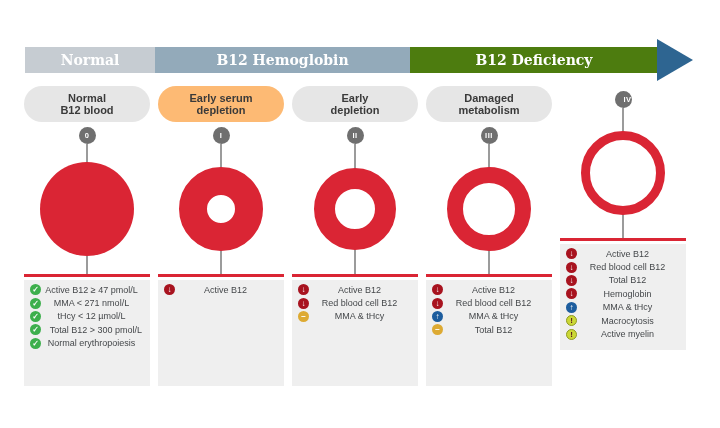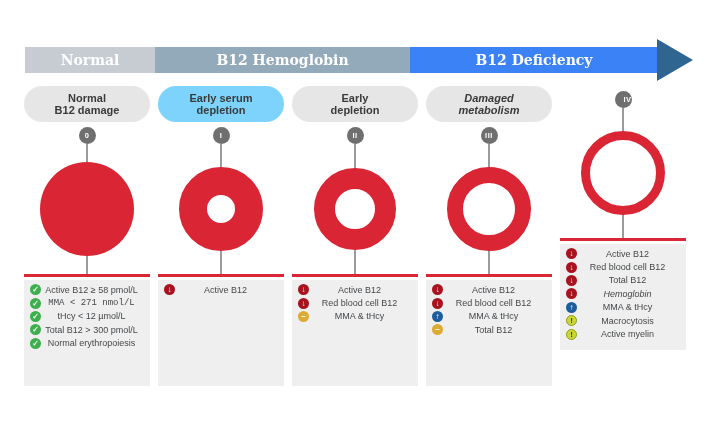--- a/index.html
+++ b/index.html
@@ -36,74 +36,74 @@
 <body>
 
 <div class="canvas">
   <div class="arrow-bar">
       <div class="seg" style="width: 130px; background: rgb(198, 204, 210);">
         <span>Normal</span>
       </div>
       <div class="seg" style="width: 255px; background: rgb(147, 170, 186);">
         <span>B12 Hemoglobin</span>
       </div>
-      <div class="seg" style="width: 248px; background: #3b82f6;">
+      <div class="seg" style="width: 248px; background: #4d7c0f;">
         <span>B12 Deficiency</span>
       </div>
       <div class="arrow-head" style="border-left-color: rgb(46, 101, 145);"></div>
     </div>
   <div class="stages-row">
       <div class="stage-column">
         <div class="pill" style="background: rgb(230, 230, 230); color: rgb(58, 58, 58);">
           <span>Normal</span>
-          <span>B12 damage</span>
+          <span>B12 blood</span>
         </div>
         <div class="badge" style="background: rgb(111, 111, 111);">
           <span>0</span>
         </div>
         <div class="figure">
           <div class="stem" style="background: rgb(155, 155, 155);"></div>
           <div class="donut" style="width: 94px; height: 94px; background: rgb(218, 37, 52);"></div>
         </div>
         <div class="redline" style="background: rgb(218, 37, 52);"></div>
         <div class="panel" style="background: rgb(239, 239, 239);">
           <div class="item">
             <span class="ico" style="background: rgb(61, 175, 76); color: rgb(255, 255, 255);">
               <span>✓</span>
             </span>
-            <span class="itx" style="color: rgb(69, 72, 75);">Active B12 ≥ 58 pmol/L</span>
-          </div>
-          <div class="item">
-            <span class="ico" style="background: rgb(61, 175, 76); color: rgb(255, 255, 255);">
-              <span>✓</span>
-            </span>
-            <span class="itx" style="color: rgb(69, 72, 75); font-family: Liberation Mono, monospace;">MMA &lt; 271 nmol/L</span>
+            <span class="itx" style="color: rgb(69, 72, 75);">Active B12 ≥ 47 pmol/L</span>
+          </div>
+          <div class="item">
+            <span class="ico" style="background: rgb(61, 175, 76); color: rgb(255, 255, 255);">
+              <span>✓</span>
+            </span>
+            <span class="itx" style="color: rgb(69, 72, 75);">MMA &lt; 271 nmol/L</span>
           </div>
           <div class="item">
             <span class="ico" style="background: rgb(61, 175, 76); color: rgb(255, 255, 255);">
               <span>✓</span>
             </span>
             <span class="itx" style="color: rgb(69, 72, 75);">tHcy &lt; 12 µmol/L</span>
           </div>
           <div class="item">
             <span class="ico" style="background: rgb(61, 175, 76); color: rgb(255, 255, 255);">
               <span>✓</span>
             </span>
-            <span class="itx" style="color: rgb(69, 72, 75);">Total B12 &gt; 300 pmol/L</span>
+            <span class="itx" style="color: rgb(69, 72, 75); text-align: right;">Total B12 &gt; 300 pmol/L</span>
           </div>
           <div class="item">
             <span class="ico" style="background: rgb(61, 175, 76); color: rgb(255, 255, 255);">
               <span>✓</span>
             </span>
             <span class="itx" style="color: rgb(69, 72, 75);">Normal erythropoiesis</span>
           </div>
         </div>
       </div>
       <div class="stage-column">
-        <div class="pill" style="background: #7dd3fc; color: rgb(58, 58, 58);">
+        <div class="pill" style="background: #fdba74; color: rgb(58, 58, 58);">
           <span>Early serum</span>
           <span>depletion</span>
         </div>
         <div class="badge" style="background: rgb(111, 111, 111);">
           <span>I</span>
         </div>
         <div class="figure">
           <div class="stem" style="background: rgb(155, 155, 155);"></div>
           <div class="donut" style="width: 84px; height: 84px; border: 28px solid rgb(218, 37, 52);"></div>
         </div>
@@ -145,21 +145,21 @@
           </div>
           <div class="item">
             <span class="ico" style="background: rgb(221, 170, 51); color: rgb(255, 255, 255);">
               <span>−</span>
             </span>
             <span class="itx" style="color: rgb(69, 72, 75);">MMA &amp; tHcy</span>
           </div>
         </div>
       </div>
       <div class="stage-column">
-        <div class="pill" style="background: rgb(230, 230, 230); color: rgb(58, 58, 58); font-style: italic;">
+        <div class="pill" style="background: rgb(230, 230, 230); color: rgb(58, 58, 58);">
           <span>Damaged</span>
           <span>metabolism</span>
         </div>
         <div class="badge" style="background: rgb(111, 111, 111);">
           <span>III</span>
         </div>
         <div class="figure">
           <div class="stem" style="background: rgb(155, 155, 155);"></div>
           <div class="donut" style="width: 84px; height: 84px; border: 16px solid rgb(218, 37, 52);"></div>
         </div>
@@ -216,21 +216,21 @@
           <div class="item">
             <span class="ico" style="background: rgb(168, 19, 31); color: rgb(255, 255, 255);">
               <span>↓</span>
             </span>
             <span class="itx" style="color: rgb(69, 72, 75);">Total B12</span>
           </div>
           <div class="item">
             <span class="ico" style="background: rgb(168, 19, 31); color: rgb(255, 255, 255);">
               <span>↓</span>
             </span>
-            <span class="itx" style="color: rgb(69, 72, 75); font-style: italic;">Hemoglobin</span>
+            <span class="itx" style="color: rgb(69, 72, 75);">Hemoglobin</span>
           </div>
           <div class="item">
             <span class="ico" style="background: rgb(29, 93, 158); color: rgb(255, 255, 255);">
               <span>↑</span>
             </span>
             <span class="itx" style="color: rgb(69, 72, 75);">MMA &amp; tHcy</span>
           </div>
           <div class="item">
             <span class="ico" style="background: rgb(204, 216, 54); color: rgb(93, 33, 33); border: 1px solid rgb(143, 154, 35);">
               <span>!</span>

